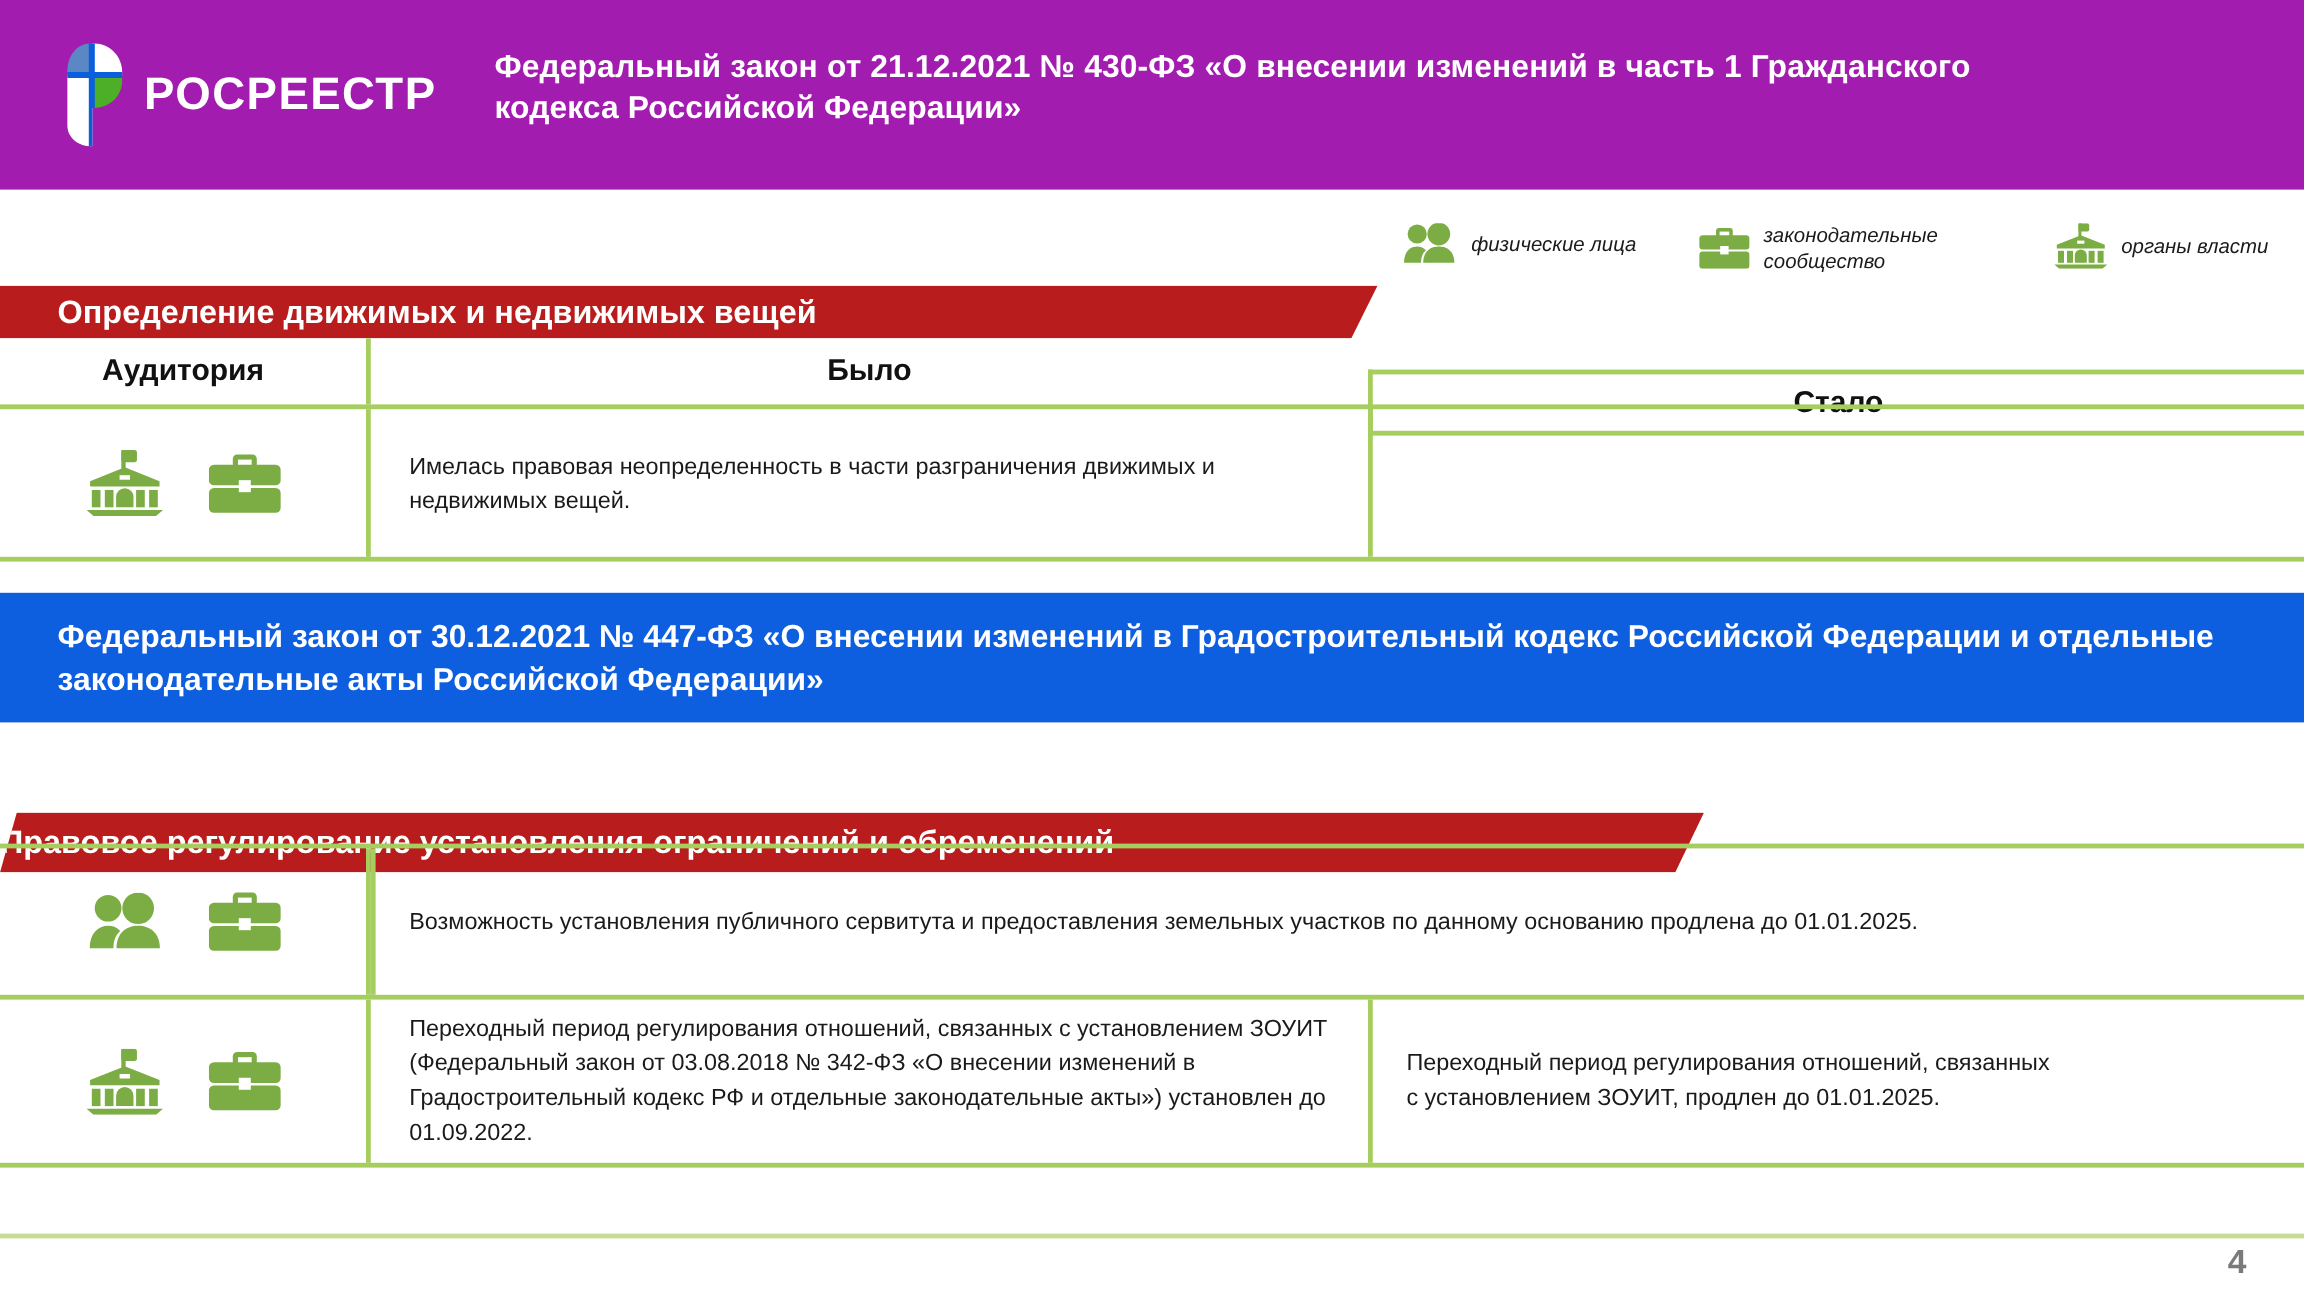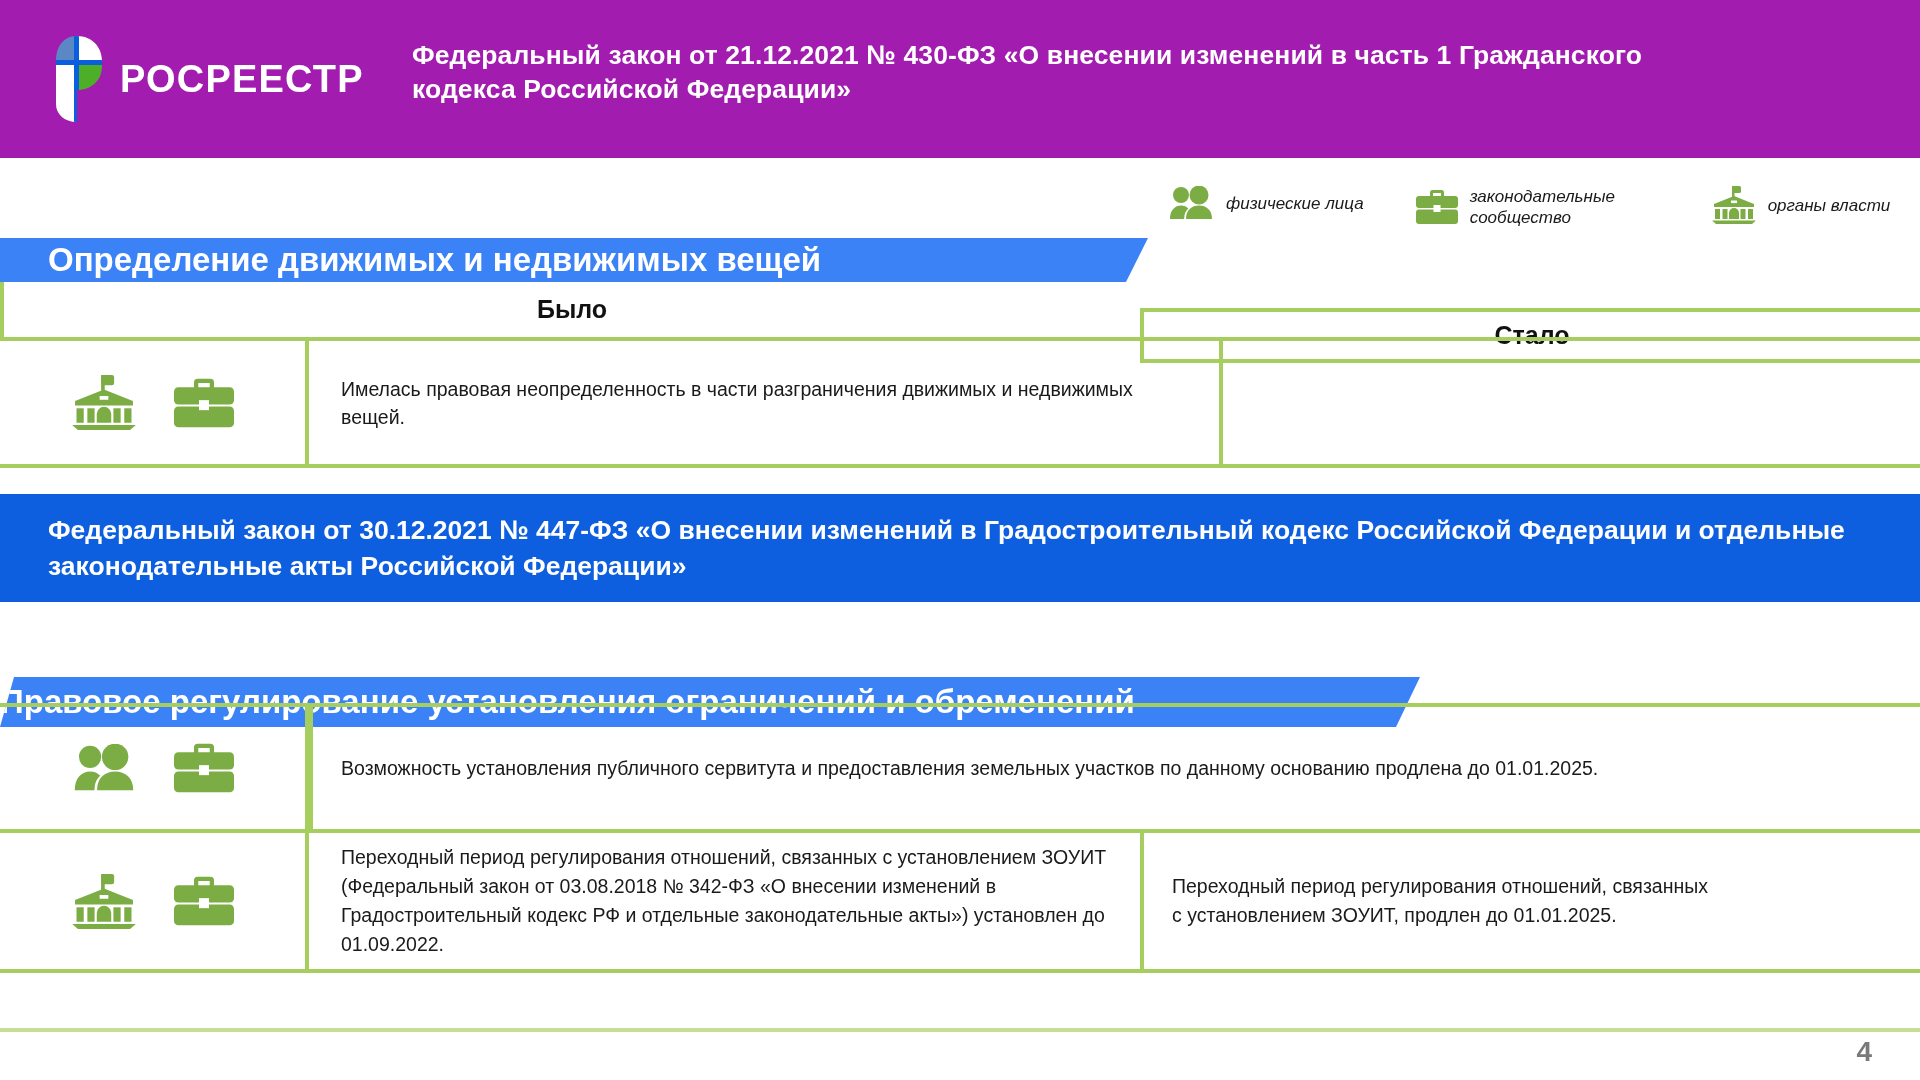--- a/index.html
+++ b/index.html
@@ -88,25 +88,25 @@
     font-style: italic;
     color: #1a1a1a;
     line-height: 21px;
     font-weight: normal;
     max-width: 190px;
   }
 
   
   .section-banner {
     position: absolute;
-    background: #3b82f6;
+    background: #b91c1c;
     display: flex;
     align-items: center;
     color: #ffffff;
-    font-size: 33px;
+    font-size: 27px;
     font-weight: bold;
   }
 
   .banner-1 {
     left: 0;
     top: 238px;
     width: 1148px;
     height: 44px;
     padding-left: 48px;
     clip-path: polygon(0 0, 100% 0, calc(100% - 22px) 100%, 0 100%);
@@ -217,21 +217,21 @@
     gap: 38px;
   }
 
   .t1-body .vline {
     width: 4px;
     background: #a5ce5e;
     align-self: stretch;
   }
 
   .t1-body .col-bylo {
-    width: 910px;
+    width: 831px;
     display: flex;
     align-items: center;
     padding: 0 30px 0 32px;
     font-size: 19.5px;
     line-height: 28px;
     color: #1a1a1a;
   }
 
   .t1-body .col-stalo {
     flex: 1;
@@ -393,20 +393,21 @@
     </div>
   </div>
 
   <div class="section-banner banner-1">
     <span>Определение движимых и недвижимых вещей</span>
   </div>
 
   <div class="table1">
 
     <div class="t1-head">
+      <div class="cell-aud">Аудитория</div>
       <div class="divider-v"></div>
       <div class="cell-bylo">Было</div>
     </div>
 
     <div class="t1-stalo-head">Стало</div>
 
     <div class="t1-body">
       <div class="col-aud">
         <span>
           <svg class="icon-svg" width="64" height="55" viewBox="0 0 44 38" xmlns="http://www.w3.org/2000/svg">

